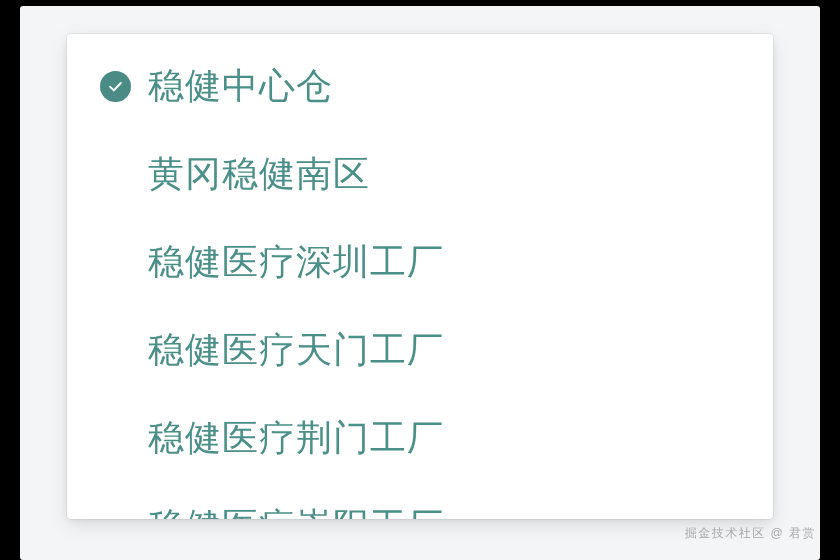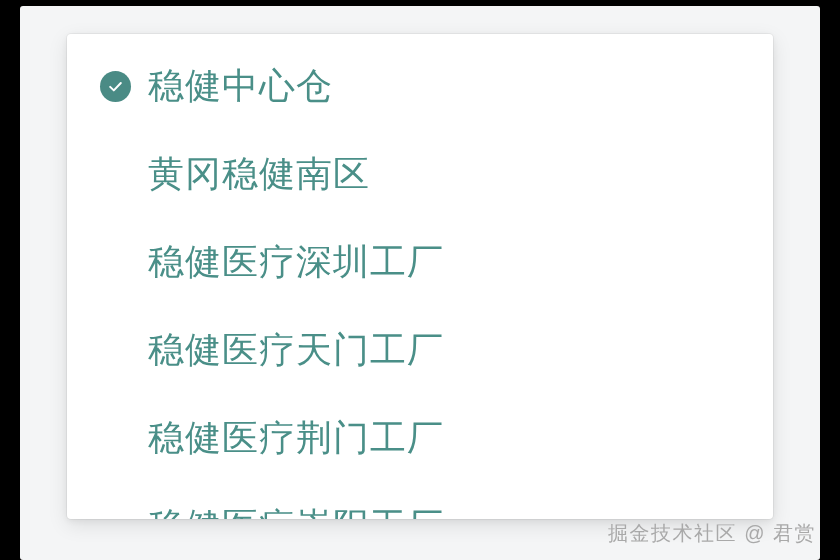--- a/index.html
+++ b/index.html
@@ -106,21 +106,21 @@
     letter-spacing: 1px;
     white-space: nowrap;
     font-weight: 400;
   }
 
   
   #watermark {
     position: absolute;
     right: 16px;
     bottom: 14px;
-    font-size: 20px;
+    font-size: 12px;
     line-height: 26px;
     color: #a9a9a9;
     letter-spacing: 1.5px;
     white-space: nowrap;
     user-select: none;
   }
 </style>
 </head>
 <body>
 

